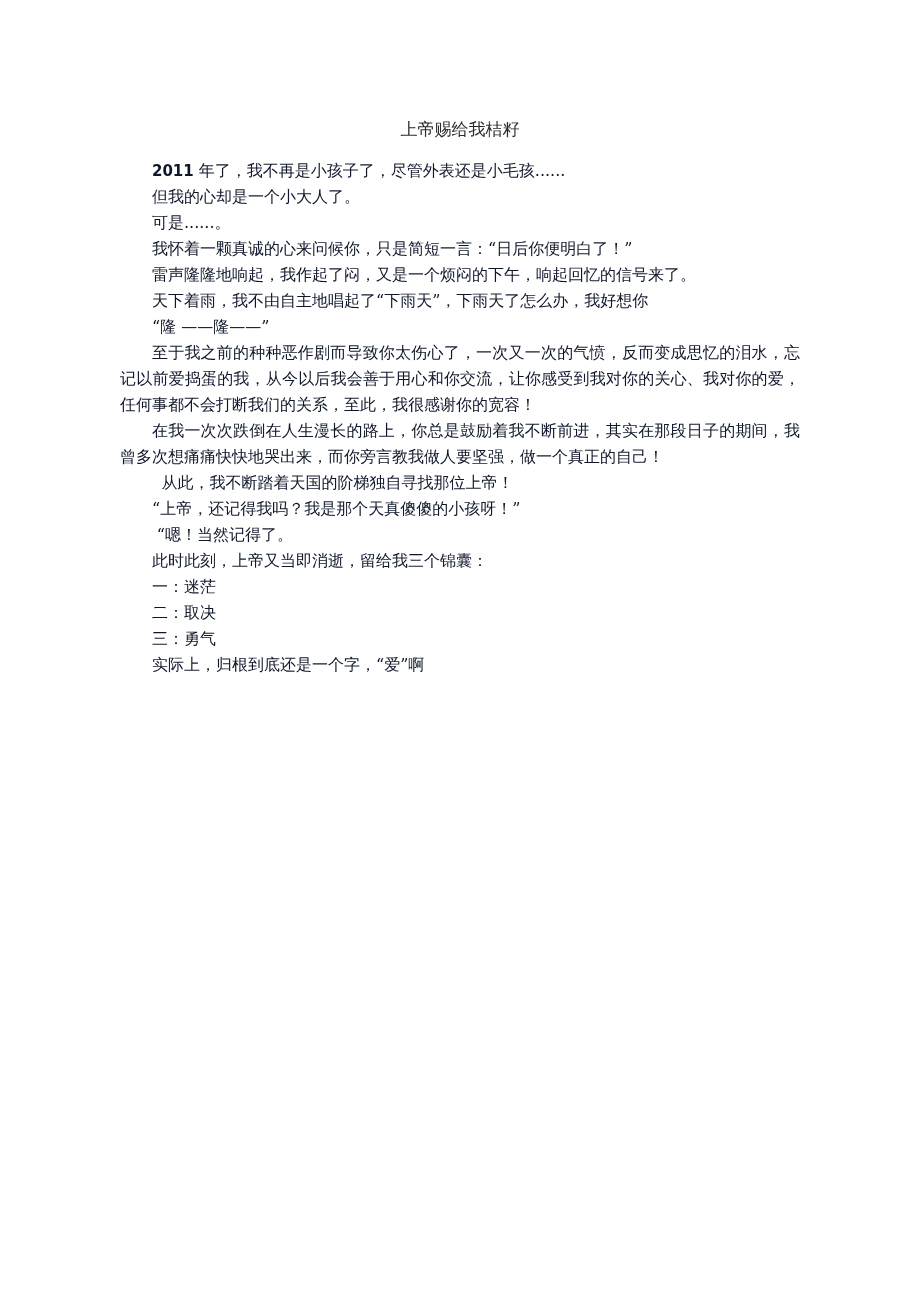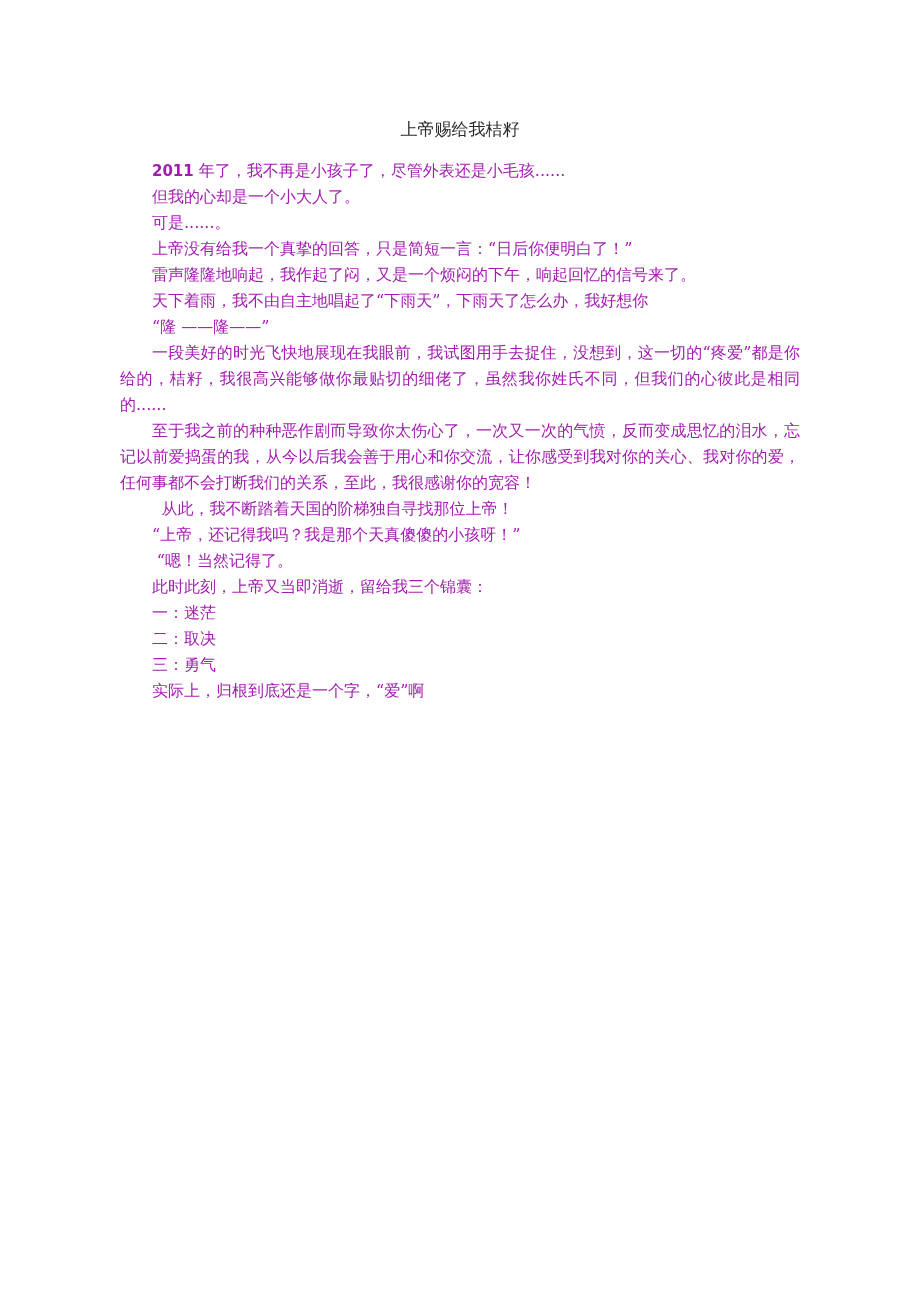--- a/index.html
+++ b/index.html
@@ -26,45 +26,45 @@
     line-height: 26px;
     margin: 0 0 16px 0;
     color: #2a2a2a;
   }
   .doc-body p.para {
     margin: 0;
     font-size: 16px;
     line-height: 26px;
     text-indent: 2em;
     text-align: justify;
-    color: #a21caf;
+    color: #0f172a;
   }
   .doc-body p.para.indent-lg { text-indent: 2.6em; }
   .doc-body p.para.indent-md { text-indent: 2.3em; }
   .num-lead {
     font-family: "DejaVu Sans", "Liberation Sans", sans-serif;
     font-weight: 700;
     font-size: 15px;
   }
 </style>
 </head>
 <body>
 
 <div class="page">
   <h1 class="doc-title">上帝赐给我桔籽</h1>
   <div class="doc-body">
     <p class="para"><span class="num-lead">2011</span><span> 年了，我不再是小孩子了，尽管外表还是小毛孩......</span></p>
     <p class="para">但我的心却是一个小大人了。</p>
     <p class="para">可是......。</p>
-    <p class="para">上帝没有给我一个真挚的回答，只是简短一言：“日后你便明白了！”</p>
+    <p class="para">我怀着一颗真诚的心来问候你，只是简短一言：“日后你便明白了！”</p>
     <p class="para">雷声隆隆地响起，我作起了闷，又是一个烦闷的下午，响起回忆的信号来了。</p>
     <p class="para">天下着雨，我不由自主地唱起了“下雨天”，下雨天了怎么办，我好想你</p>
     <p class="para">“隆 ——隆——”</p>
-    <p class="para">一段美好的时光飞快地展现在我眼前，我试图用手去捉住，没想到，这一切的“疼爱”都是你给的，桔籽，我很高兴能够做你最贴切的细佬了，虽然我你姓氏不同，但我们的心彼此是相同的......</p>
     <p class="para">至于我之前的种种恶作剧而导致你太伤心了，一次又一次的气愤，反而变成思忆的泪水，忘记以前爱捣蛋的我，从今以后我会善于用心和你交流，让你感受到我对你的关心、我对你的爱，任何事都不会打断我们的关系，至此，我很感谢你的宽容！</p>
+    <p class="para">在我一次次跌倒在人生漫长的路上，你总是鼓励着我不断前进，其实在那段日子的期间，我曾多次想痛痛快快地哭出来，而你旁言教我做人要坚强，做一个真正的自己！</p>
     <p class="para indent-lg">从此，我不断踏着天国的阶梯独自寻找那位上帝！</p>
     <p class="para">“上帝，还记得我吗？我是那个天真傻傻的小孩呀！”</p>
     <p class="para indent-md">“嗯！当然记得了。</p>
     <p class="para">此时此刻，上帝又当即消逝，留给我三个锦囊：</p>
     <p class="para">一：迷茫</p>
     <p class="para">二：取决</p>
     <p class="para">三：勇气</p>
     <p class="para">实际上，归根到底还是一个字，“爱”啊</p>
   </div>
 </div>

